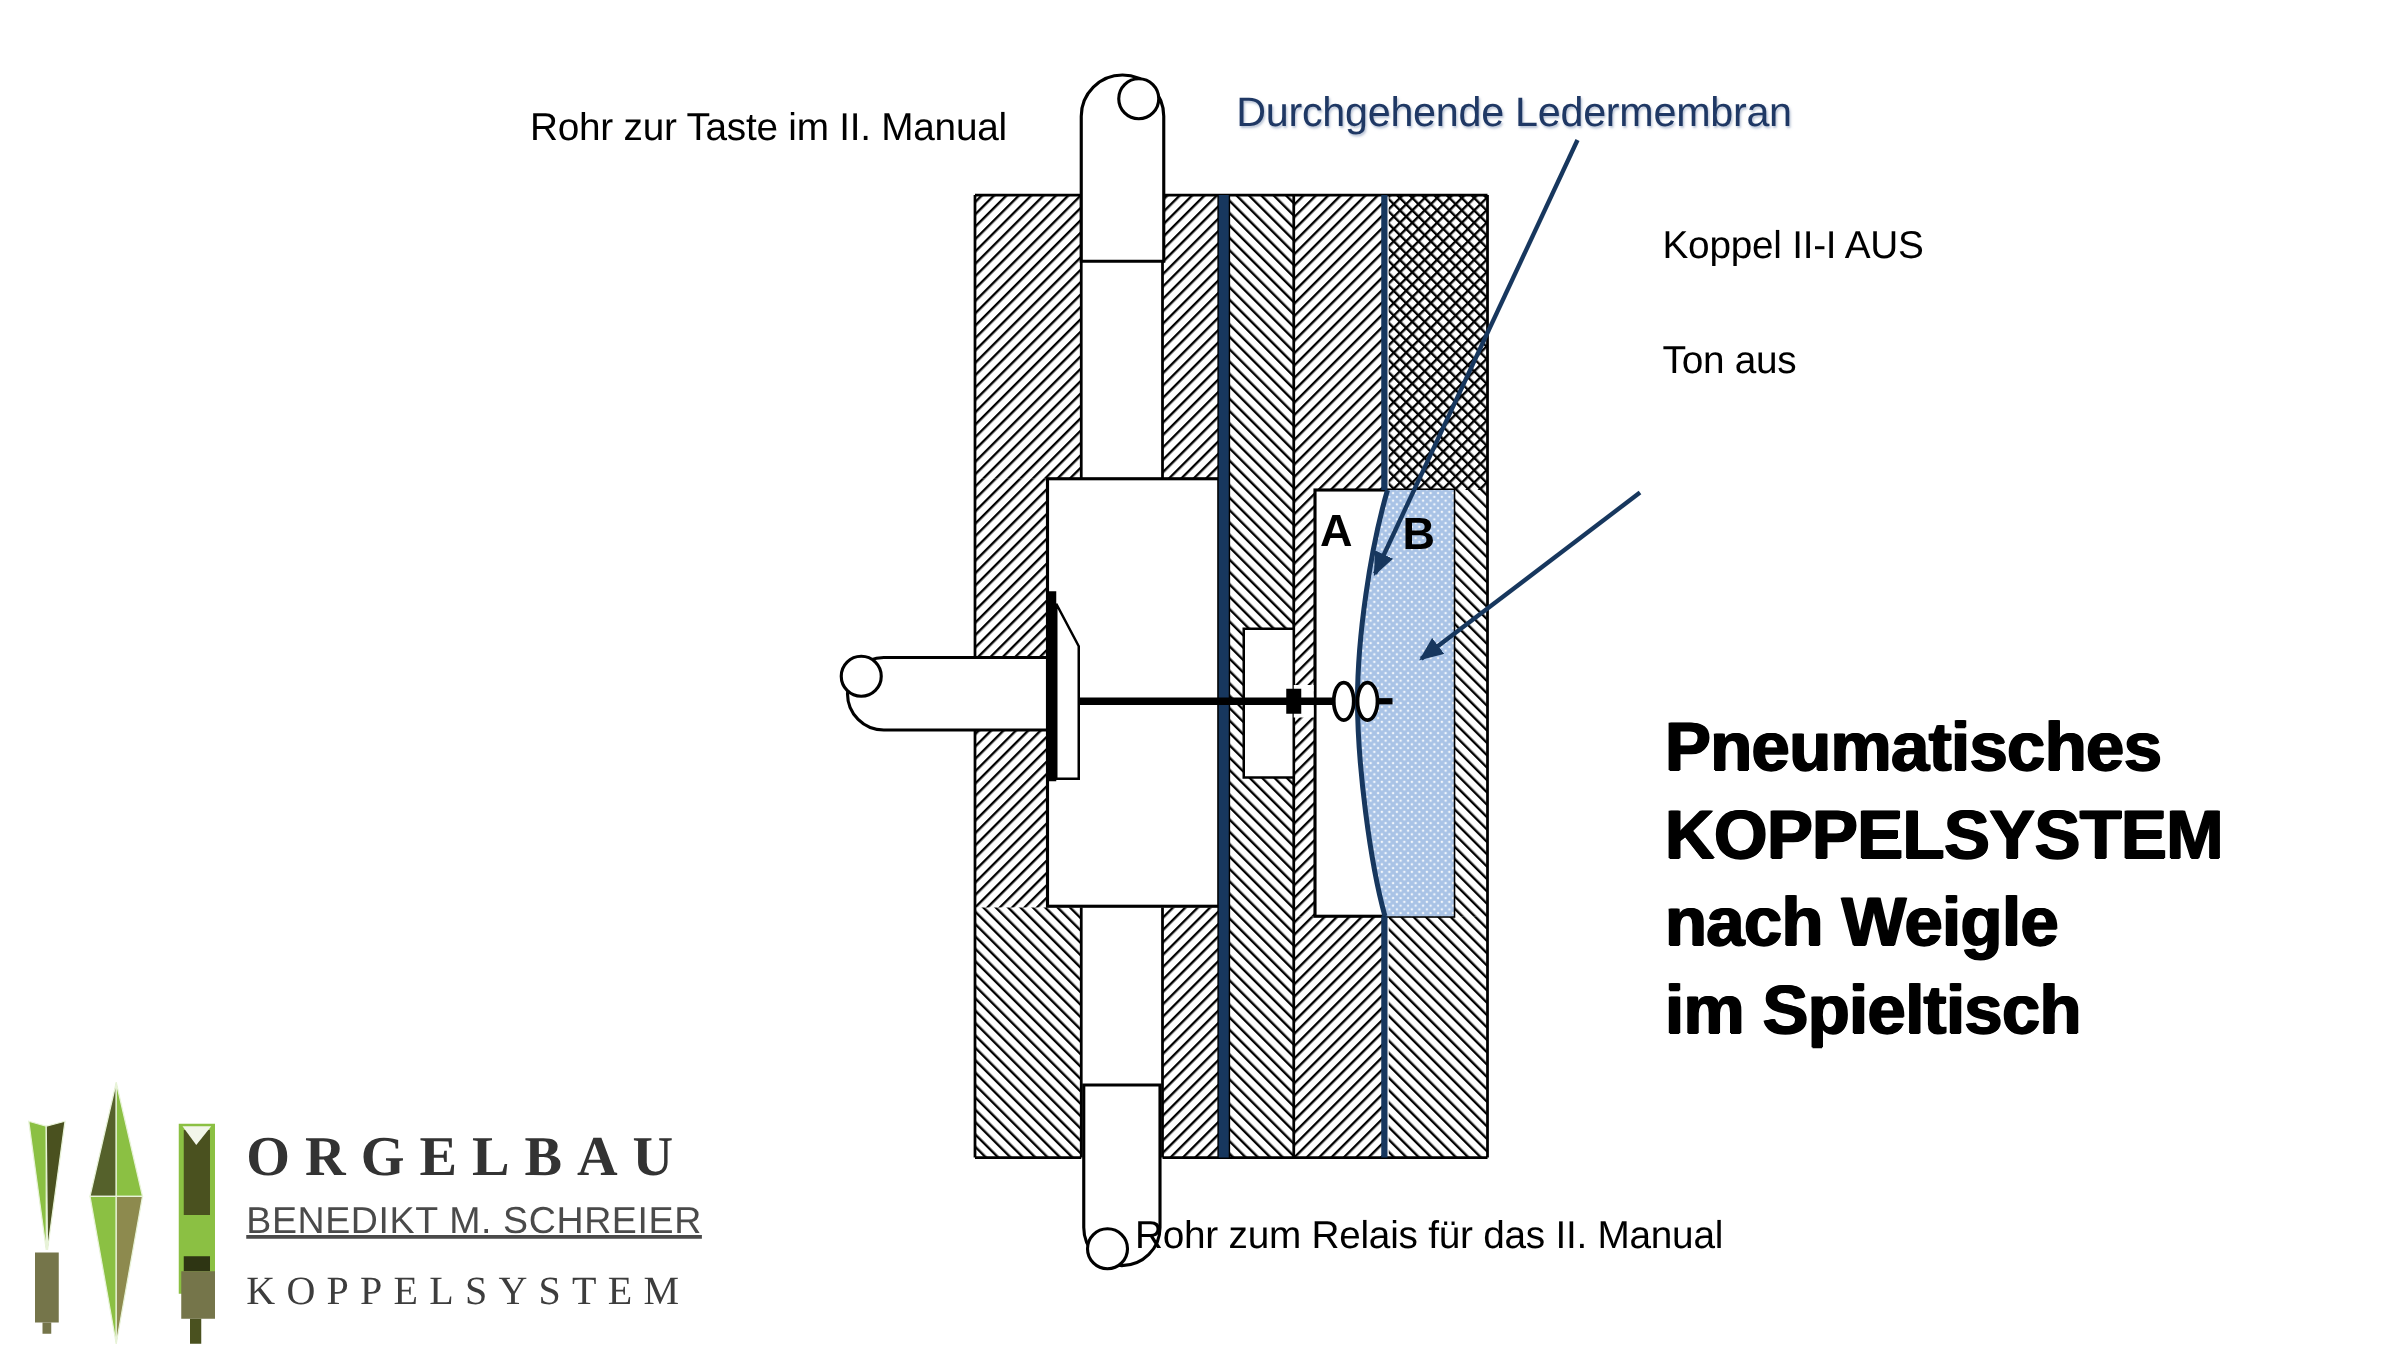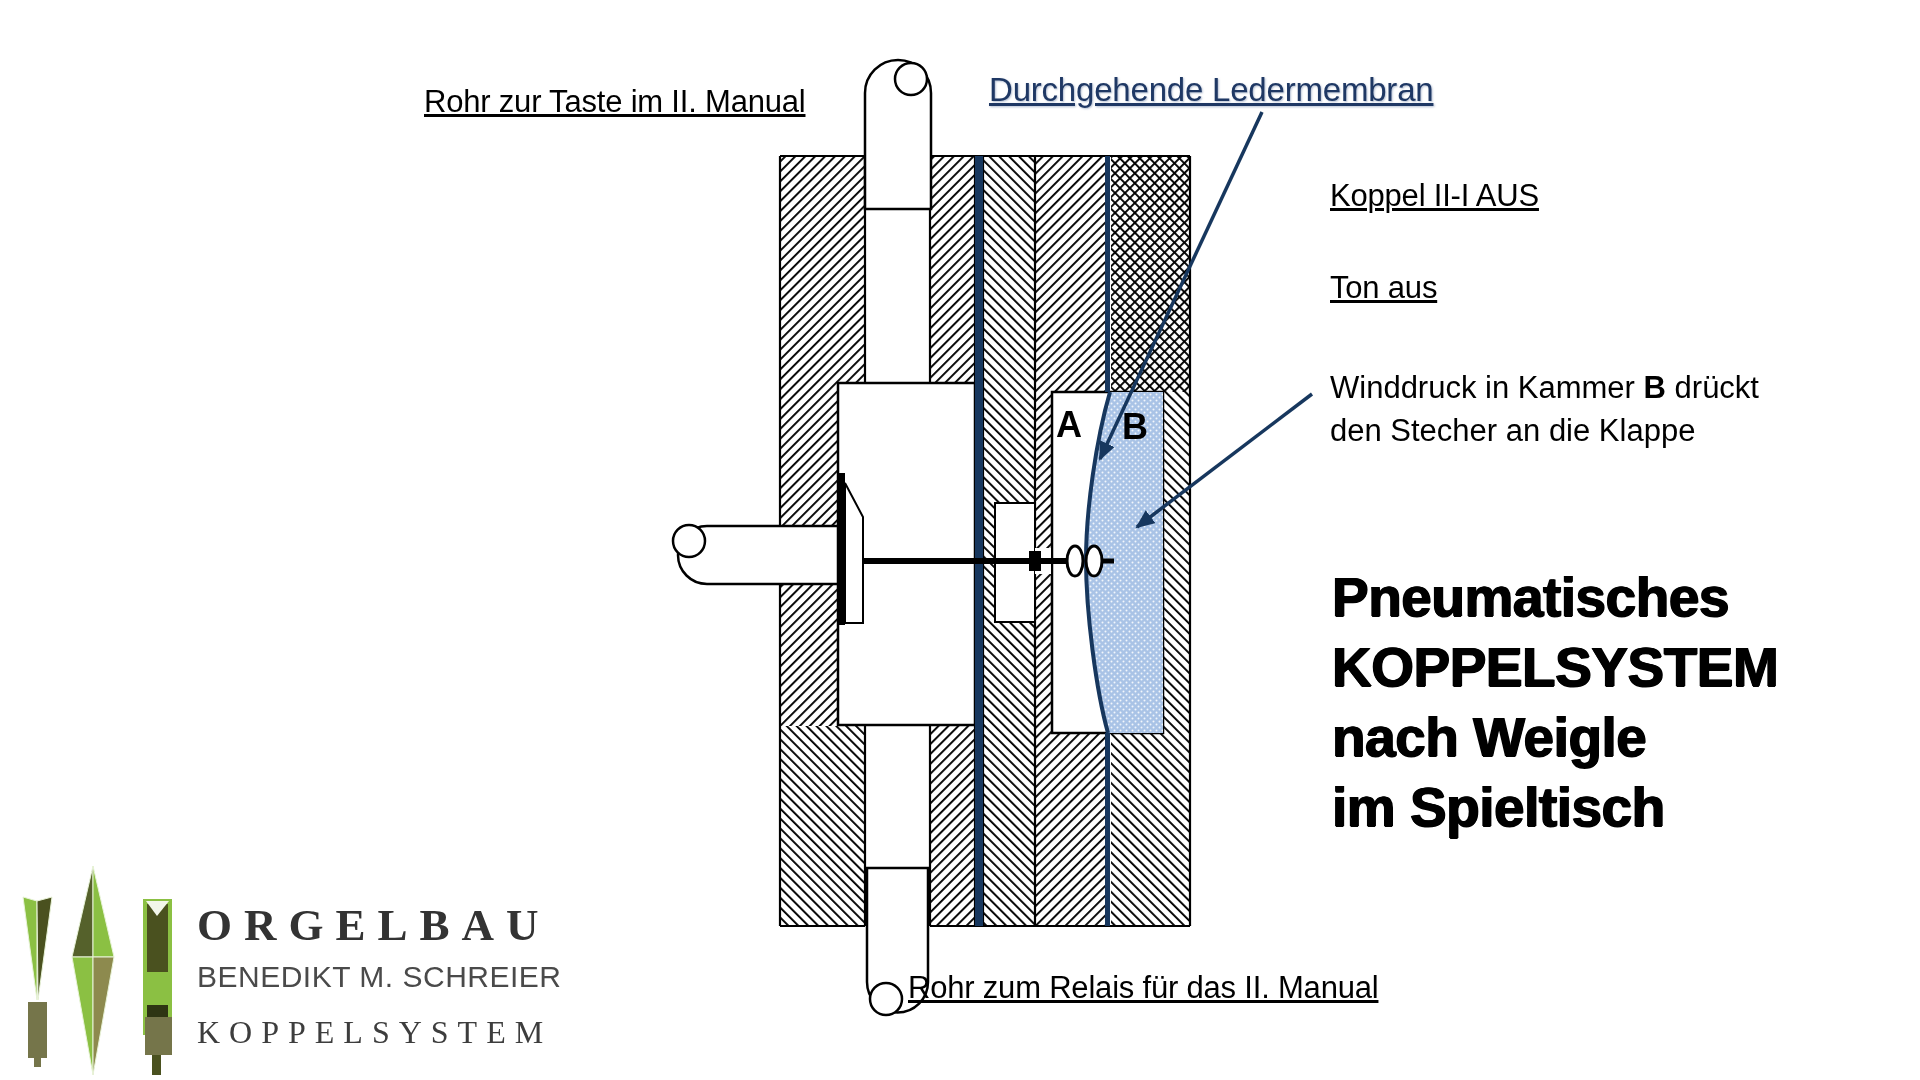--- a/index.html
+++ b/index.html
@@ -1,31 +1,31 @@
 <!DOCTYPE html>
 <html><head>
 <meta charset="utf-8">
 <style>
   html,body{margin:0;padding:0;background:#fff;}
   #stage{position:relative;width:1920px;height:1080px;background:#fff;overflow:hidden;
          font-family:"Liberation Sans",sans-serif;}
   #diagram-svg{position:absolute;left:0;top:0;width:1920px;height:1080px;}
-  .lbl{position:absolute;font-size:31px;line-height:36px;color:#000;letter-spacing:-0.2px;white-space:nowrap;text-decoration:underline;}
+  .lbl{position:absolute;font-size:31px;line-height:36px;color:#000;letter-spacing:-0.2px;white-space:nowrap;}
   .lbl-navy{color:#1f3864;text-shadow:1px 1px 2px rgba(120,140,175,.55);margin-left:12px;}
   .chamber-letter{position:absolute;font-size:36px;font-weight:bold;color:#000;}
   #main-title{position:absolute;left:1332px;top:562px;font-size:55px;line-height:70px;font-weight:bold;color:#000;
               letter-spacing:-0.5px;white-space:nowrap;
               text-shadow:0.8px 0 0 #000, -0.8px 0 0 #000, 0 0.8px 0 #000;}
   #wind-text{position:absolute;left:1330px;top:366px;font-size:31px;line-height:43px;color:#000;white-space:nowrap;}
   #wind-text b{font-weight:bold;}
   .logo-line{position:absolute;white-space:nowrap;}
   #logo-company{left:197px;top:899px;font-family:"Liberation Serif",serif;font-weight:bold;
                 font-size:45px;letter-spacing:12px;color:#333333;text-align:center;}
   #logo-person{left:197px;top:960px;font-family:"Liberation Sans",sans-serif;
-               font-size:30px;letter-spacing:0.5px;color:#4a4a4a;}
+               font-size:30px;letter-spacing:0.5px;color:#4a4a4a;text-decoration:underline;}
   #logo-city{left:197px;top:1014px;font-family:"Liberation Serif",serif;
              font-size:32px;letter-spacing:9px;color:#3d3d3d;}
 </style>
 </head>
 <body>
 
 <div id="stage">
 
   <svg id="diagram-svg" viewBox="0 0 1920 1080" xmlns="http://www.w3.org/2000/svg">
     <defs>
@@ -131,27 +131,20 @@
   </svg>
 
   <div class="lbl" style="left:424px;top:84px;">Rohr zur Taste im II. Manual</div>
 
   <div class="lbl lbl-navy" style="left:977px;top:72px;font-size:33px;">Durchgehende Ledermembran</div>
 
   <div class="lbl" style="left:1330px;top:178px;">Koppel II-I AUS</div>
 
   <div class="lbl" style="left:1330px;top:270px;">Ton aus</div>
 
-  <div id="wind-text">
-    <span>Winddruck in Kammer</span>
-    <b>B</b>
-    <span>drückt</span>
-    <br>
-    <span>den Stecher an die Klappe</span>
-  </div>
 
 
   <div class="lbl" style="left:908px;top:970px;">Rohr zum Relais für das II. Manual</div>
 
   <div class="chamber-letter" style="left:1056px;top:404px;">A</div>
   <div class="chamber-letter" style="left:1122px;top:406px;">B</div>
 
   <div id="main-title">
     <div>Pneumatisches</div>
     <div>KOPPELSYSTEM</div>

